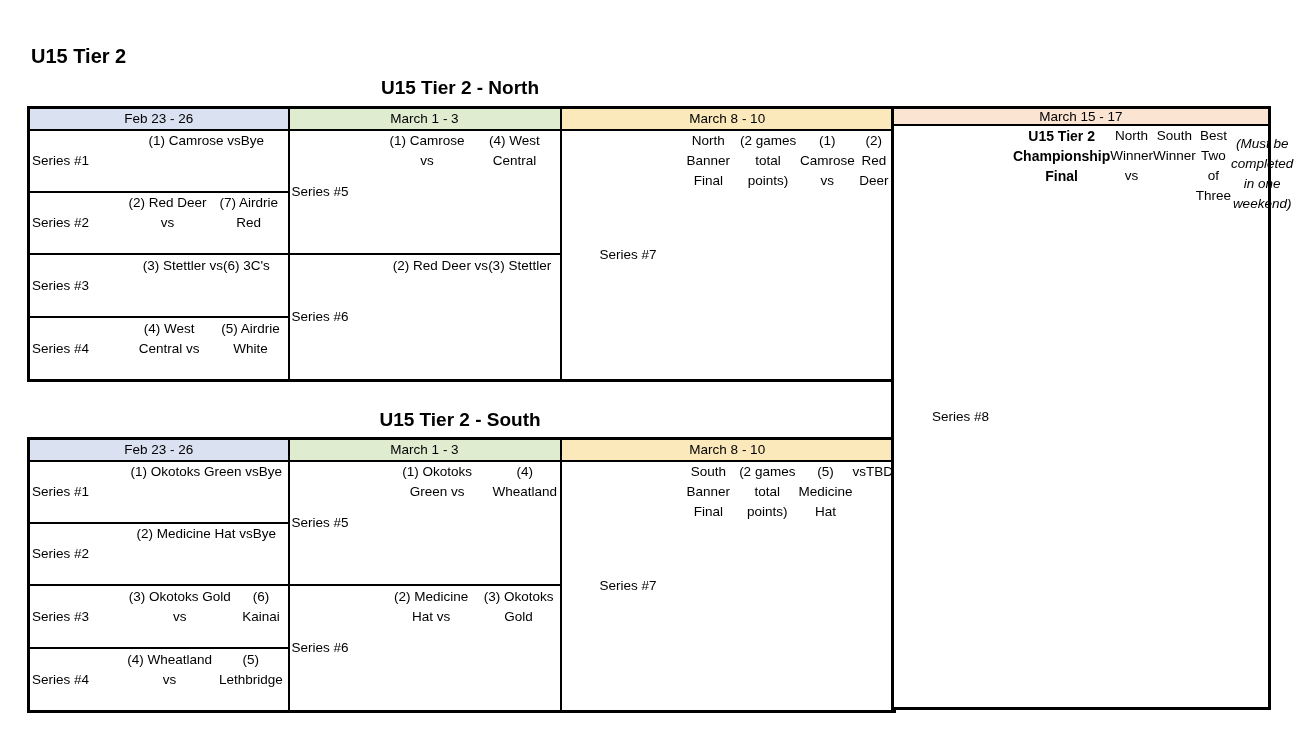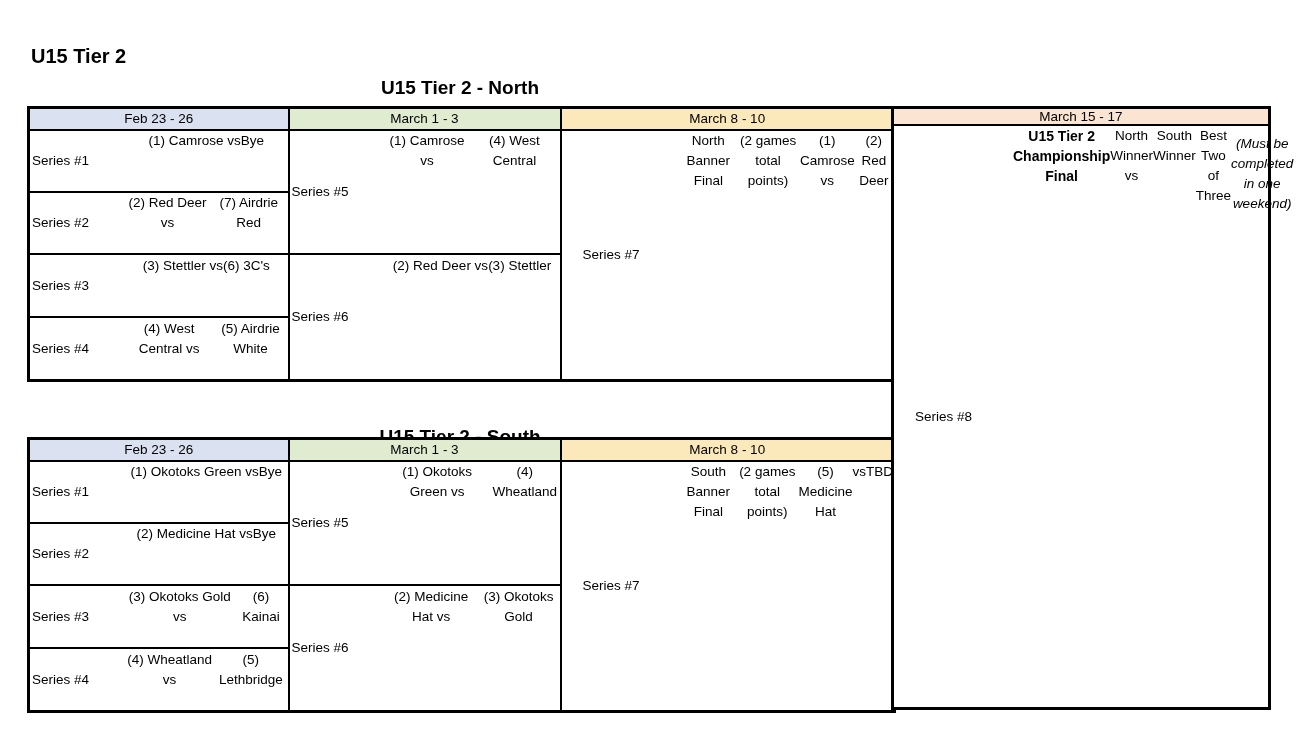--- a/index.html
+++ b/index.html
@@ -26,21 +26,21 @@
   }
   .section-heading {
     position: absolute;
     left: 27px;
     width: 866px;
     text-align: center;
     font-weight: bold;
     font-size: 19px;
   }
   .north-heading { top: 77px; }
-  .south-heading { top: 426px; text-align: center; }
+  .south-heading { top: 409px; text-align: center; }
 
   table.bracket {
     position: absolute;
     left: 27px;
     border-collapse: collapse;
     table-layout: fixed;
     width: 866px;
     border: 3px solid #000;
   }
   .north-table { top: 106px; }
@@ -67,21 +67,21 @@
   .series-label {
     width: 95px;
     padding-left: 2px;
     font-size: 13.5px;
     display: flex;
     align-items: center;
     flex-shrink: 0;
   }
   .series-label.wide {
     width: 119px;
-    padding-left: 21px;
+    padding-left: 38px;
   }
   .matchup {
     flex: 1;
     display: flex;
     flex-direction: row;
     justify-content: center;
     text-align: center;
     font-size: 13.5px;
     line-height: 20px;
   }

